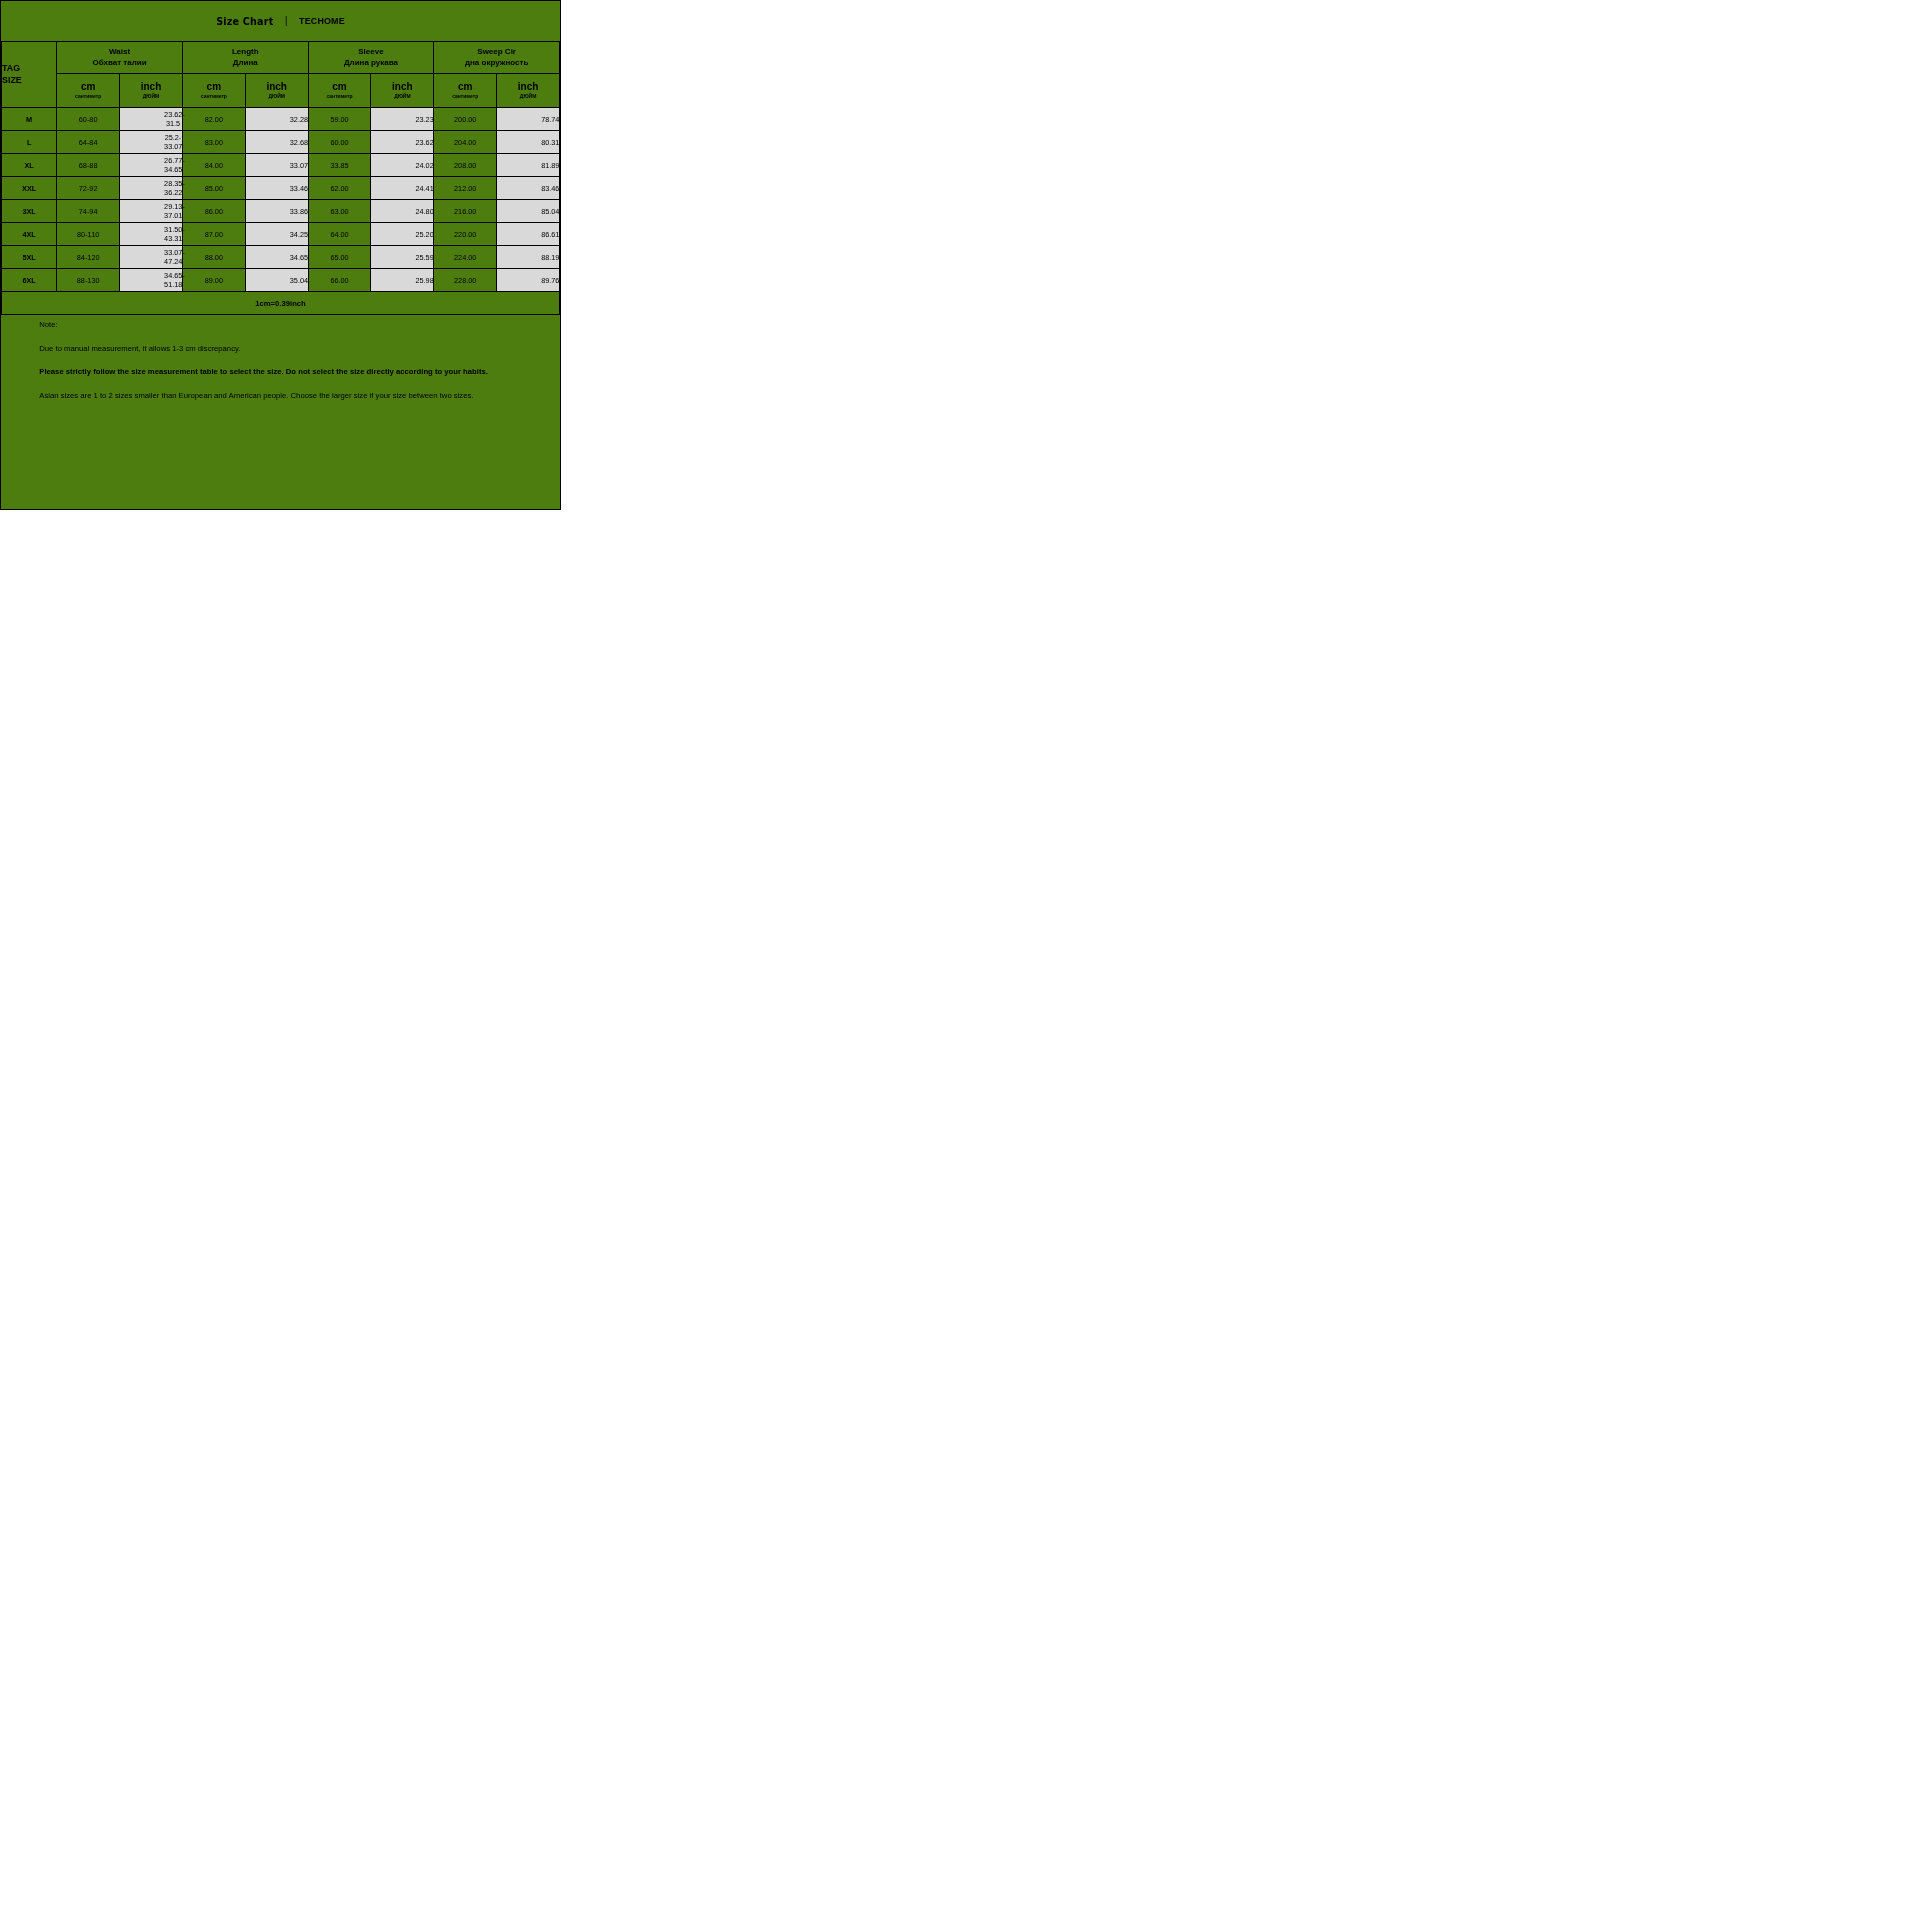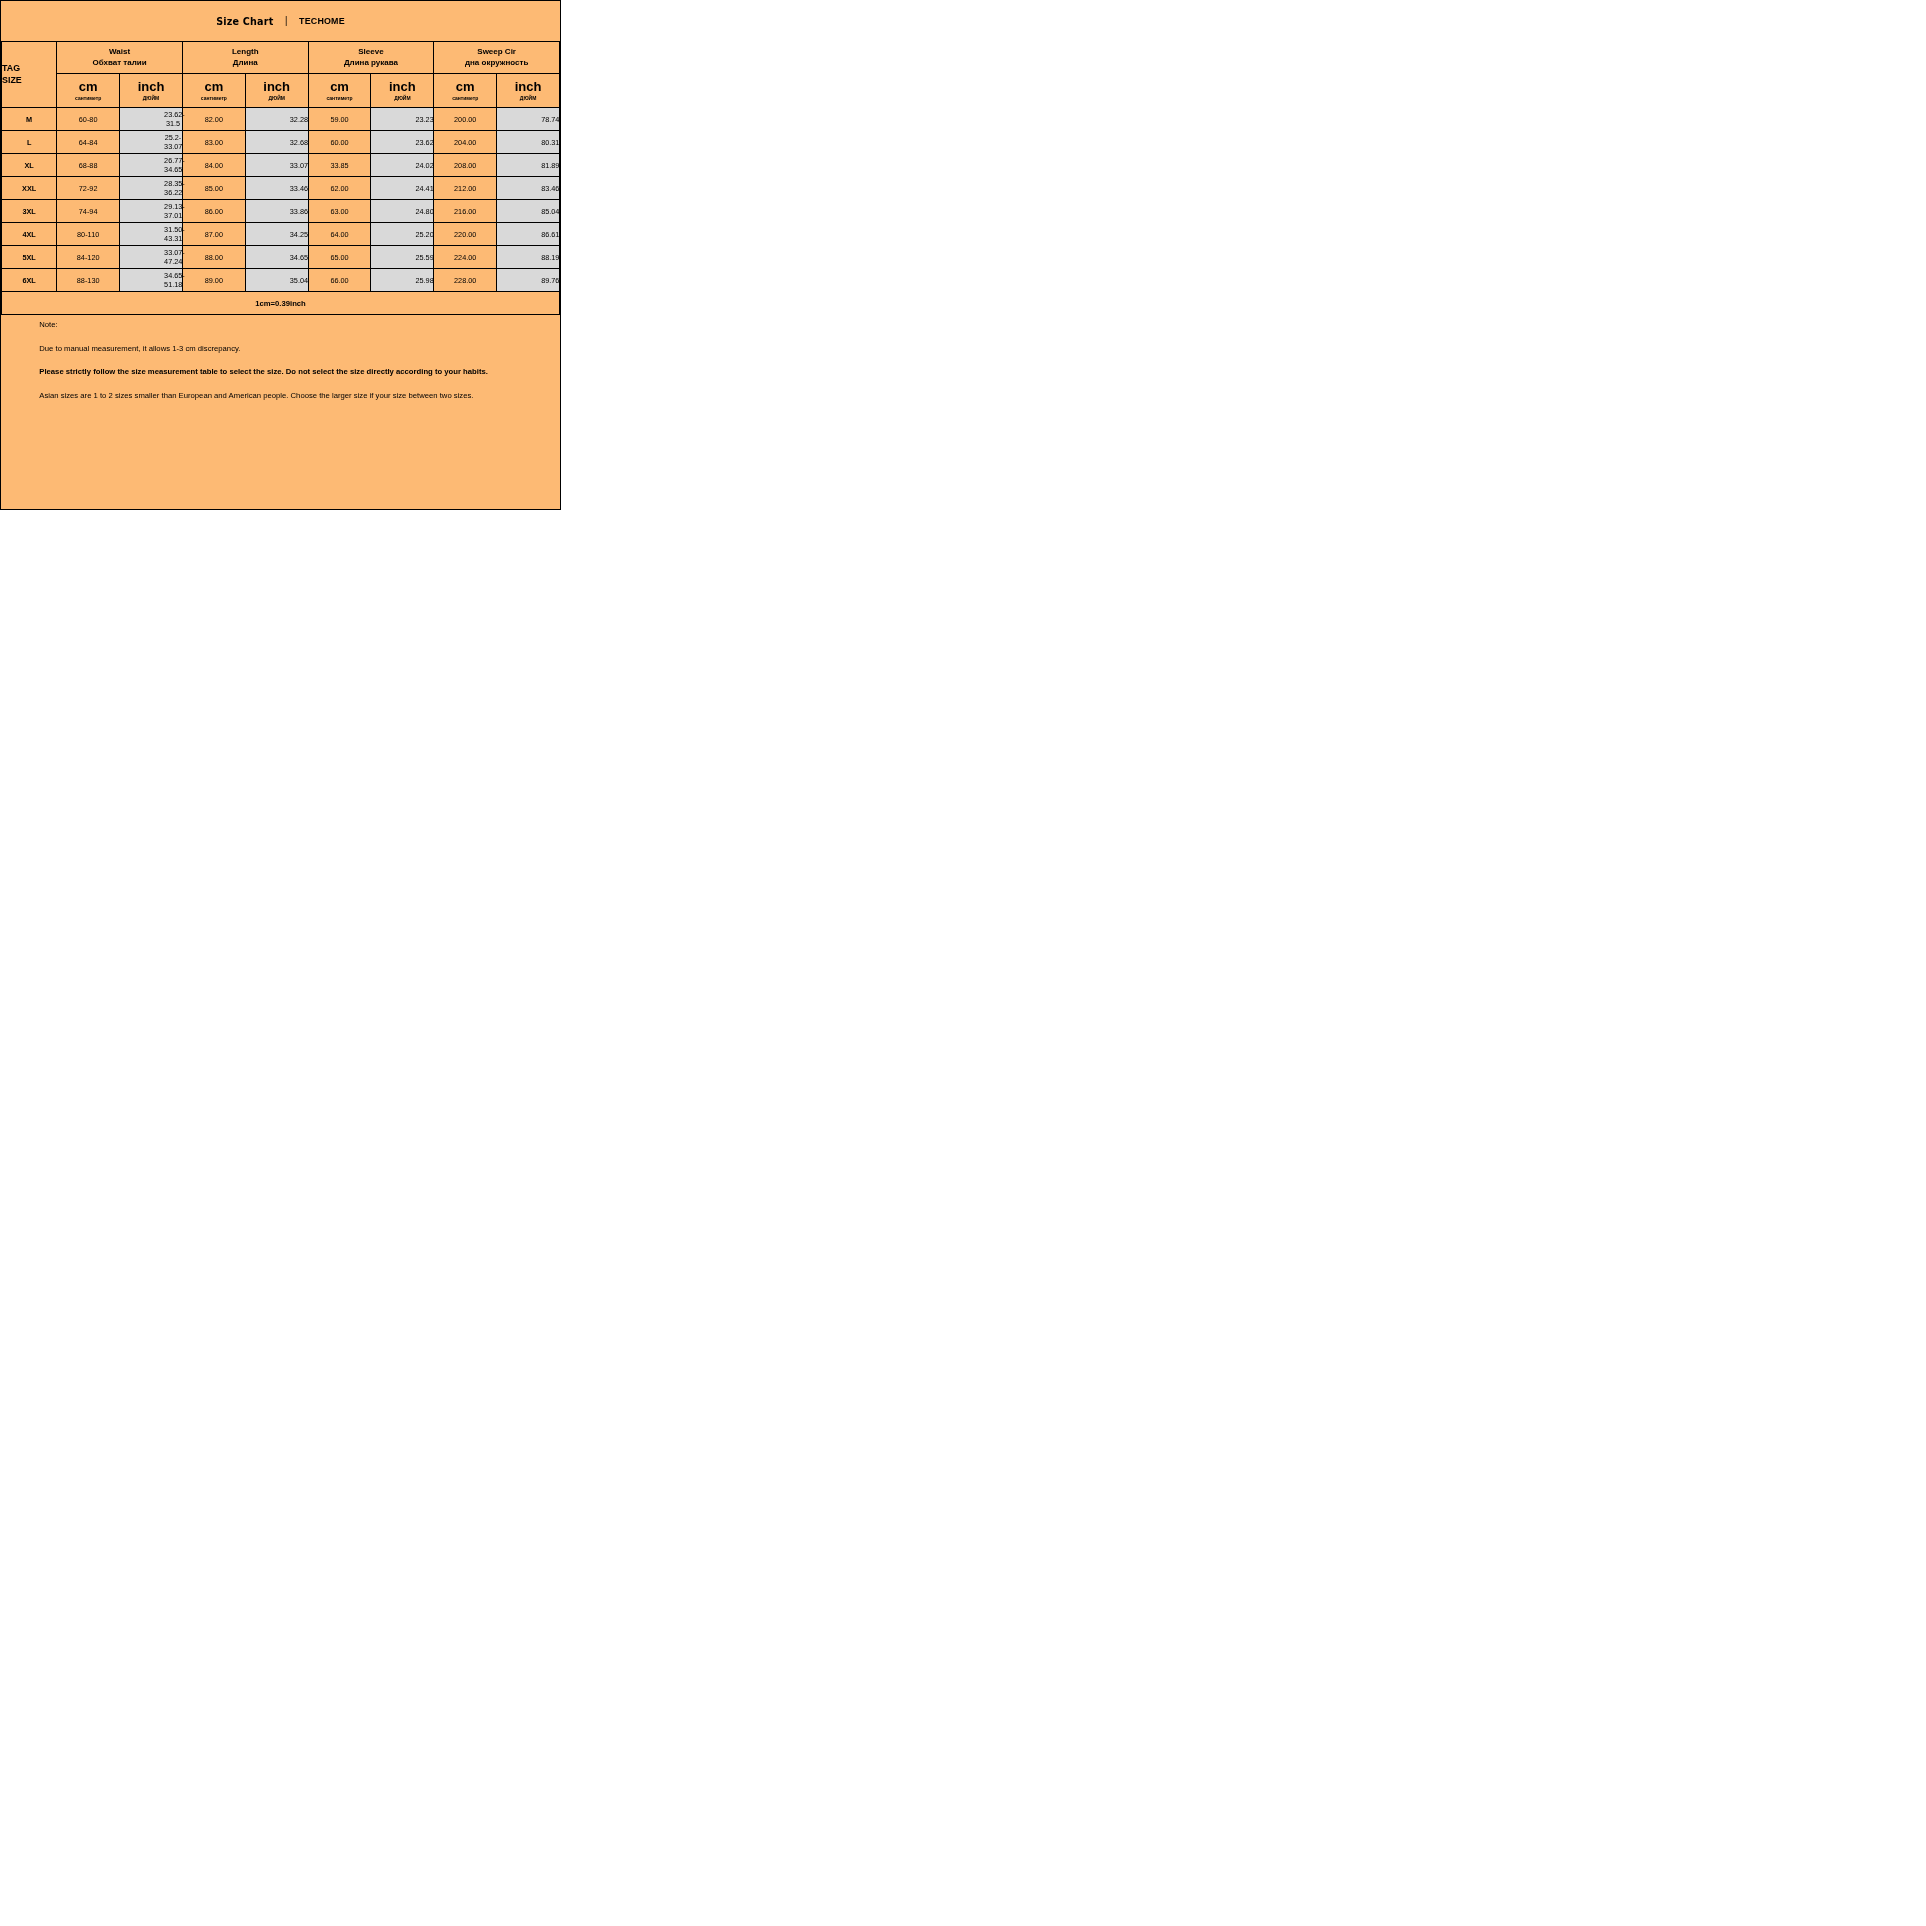--- a/index.html
+++ b/index.html
@@ -6,21 +6,21 @@
   html, body { margin: 0; padding: 0; background: #ffffff; }
   body {
     font-family: "Liberation Sans", sans-serif;
     color: #000;
     -webkit-font-smoothing: antialiased;
   }
   .page {
     width: 561px;
     height: 510px;
     border: 0.4px solid #000;
-    background: #fdba74;
+    background: #4d7c0f;
     overflow: hidden;
   }
 
   
   .title-bar {
     height: 40px;
     display: flex;
     align-items: center;
     justify-content: center;
     gap: 11.6px;
@@ -69,21 +69,21 @@
     text-align: left;
   }
   th.group .group-en,
   th.group .group-ru {
     font-weight: bold;
     font-size: 8px;
     line-height: 1.35;
   }
   th.sub .unit {
     font-weight: bold;
-    font-size: 13px;
+    font-size: 10px;
     line-height: 1.2;
   }
   th.sub .unit-ru {
     font-weight: bold;
     font-size: 5px;
     line-height: 1.3;
   }
   tbody th.size-label {
     font-weight: bold;
     font-size: 7.3px;

